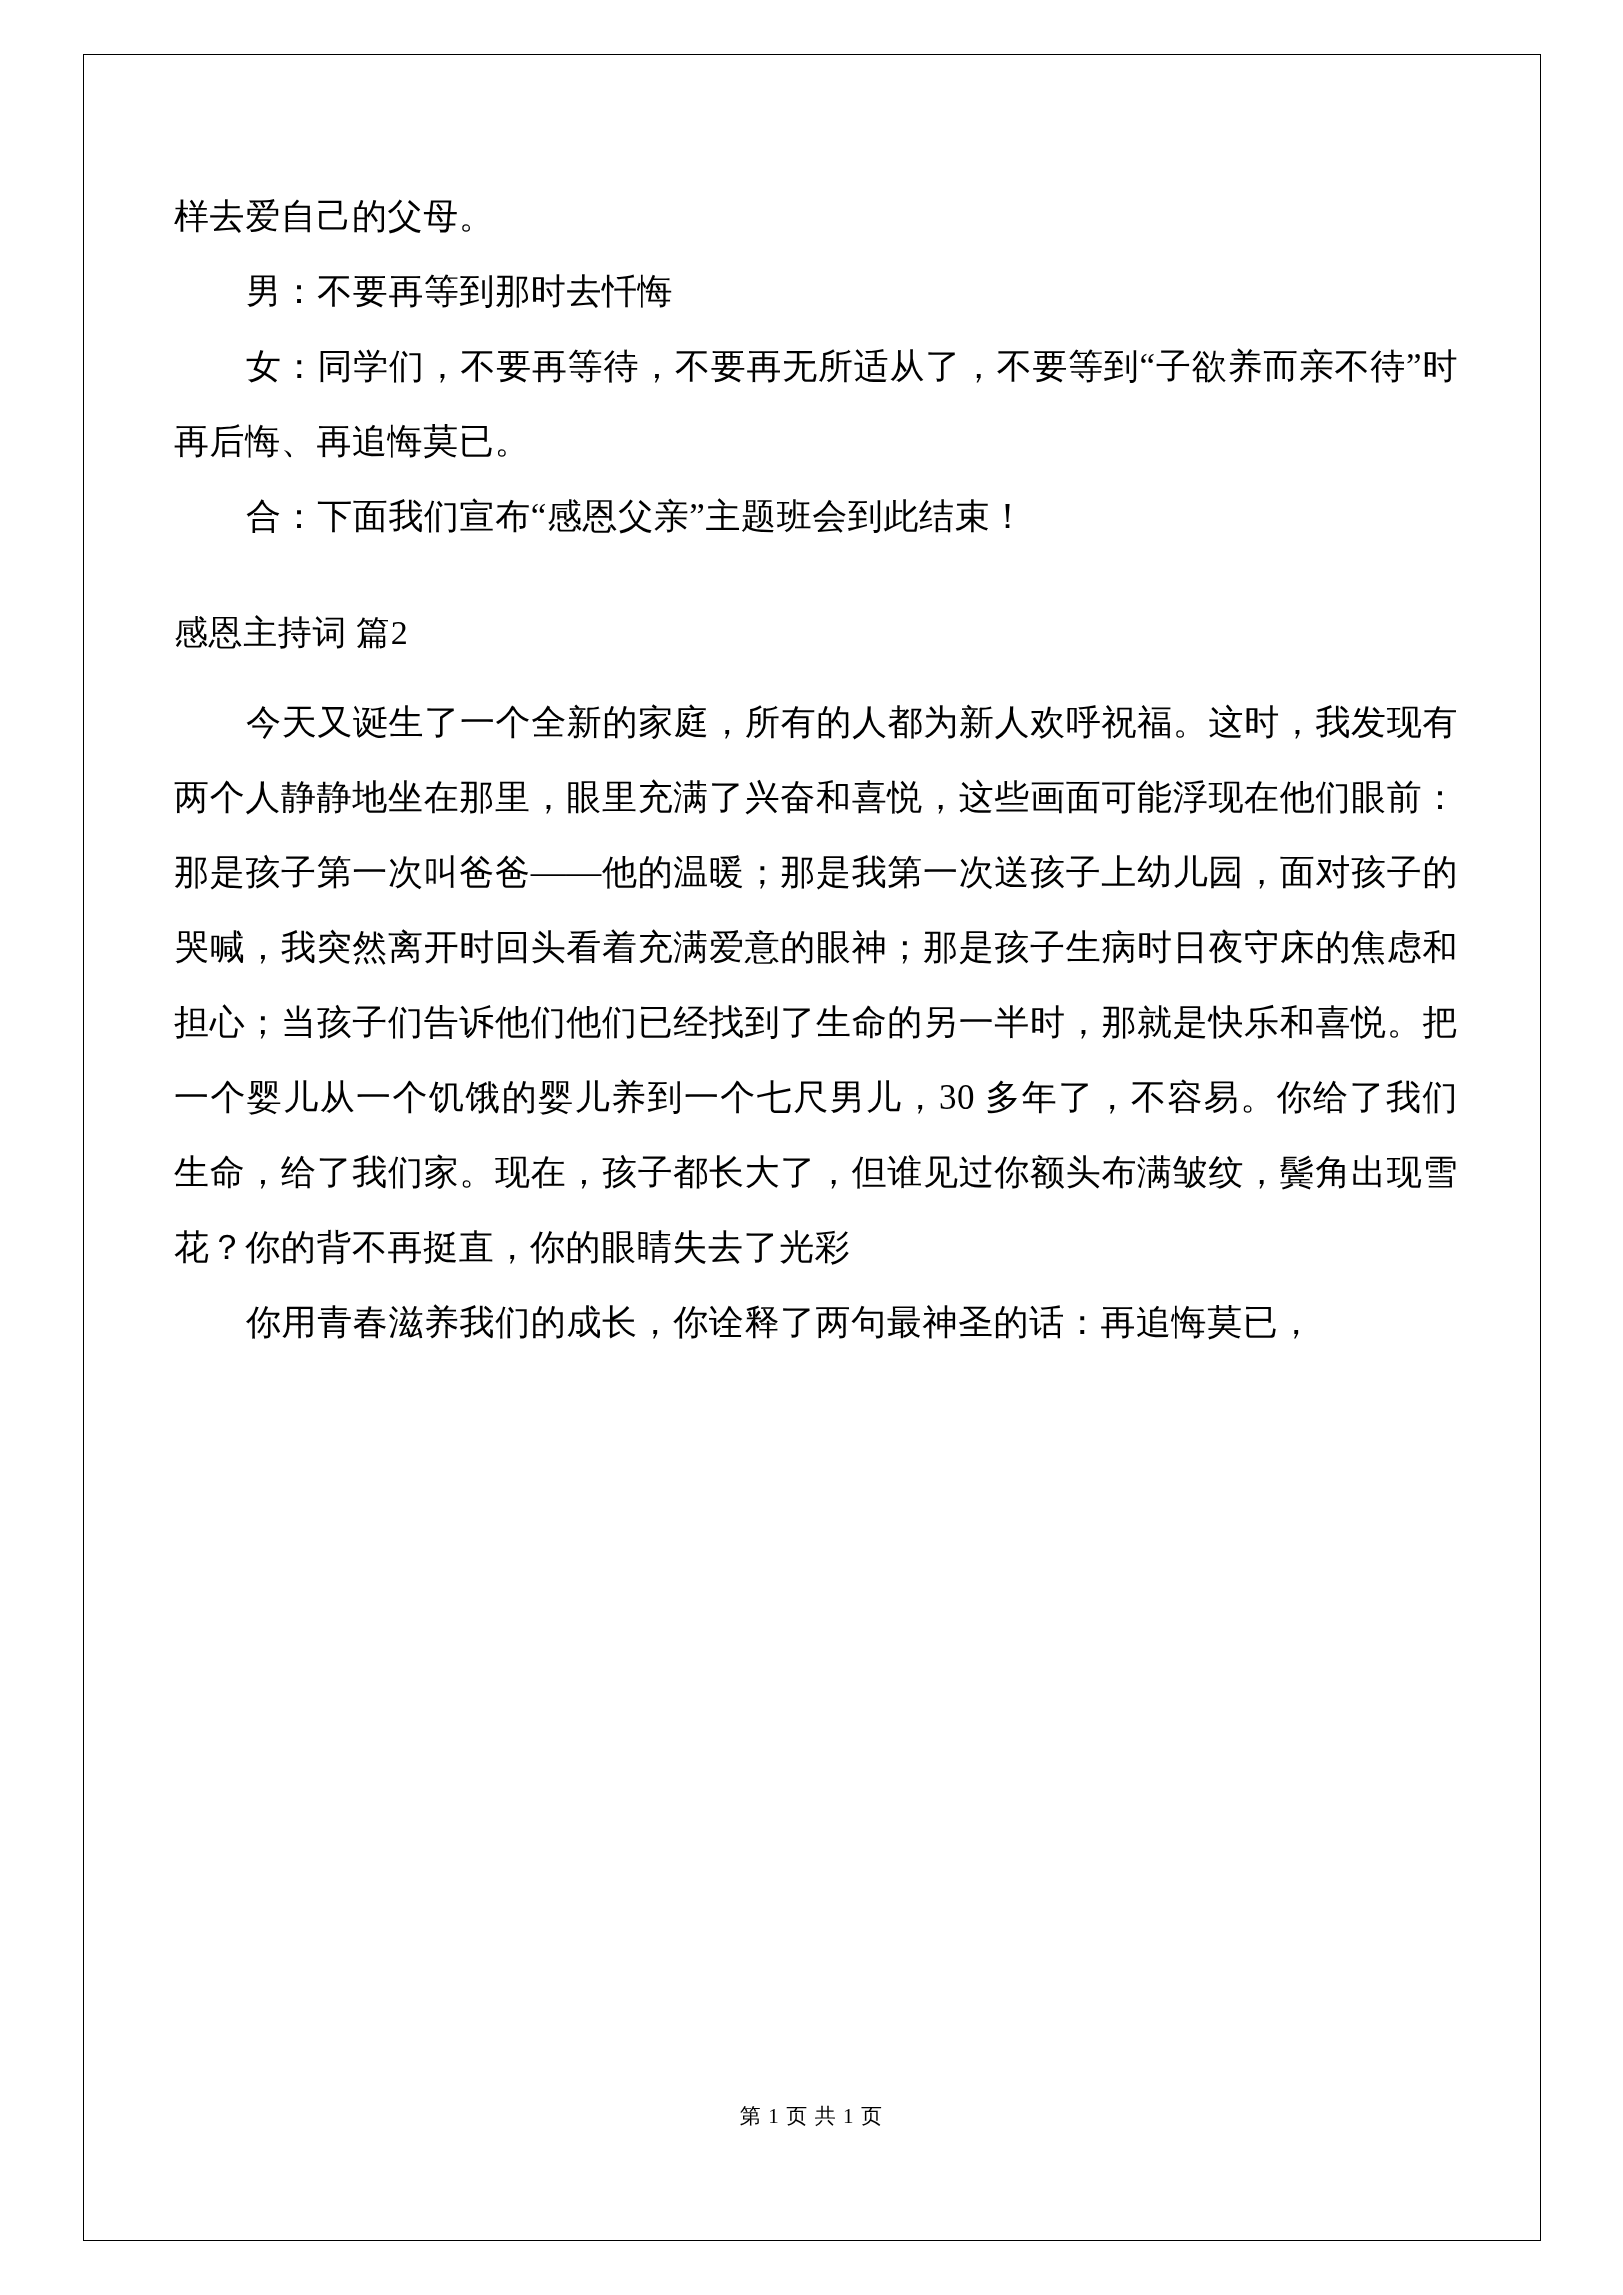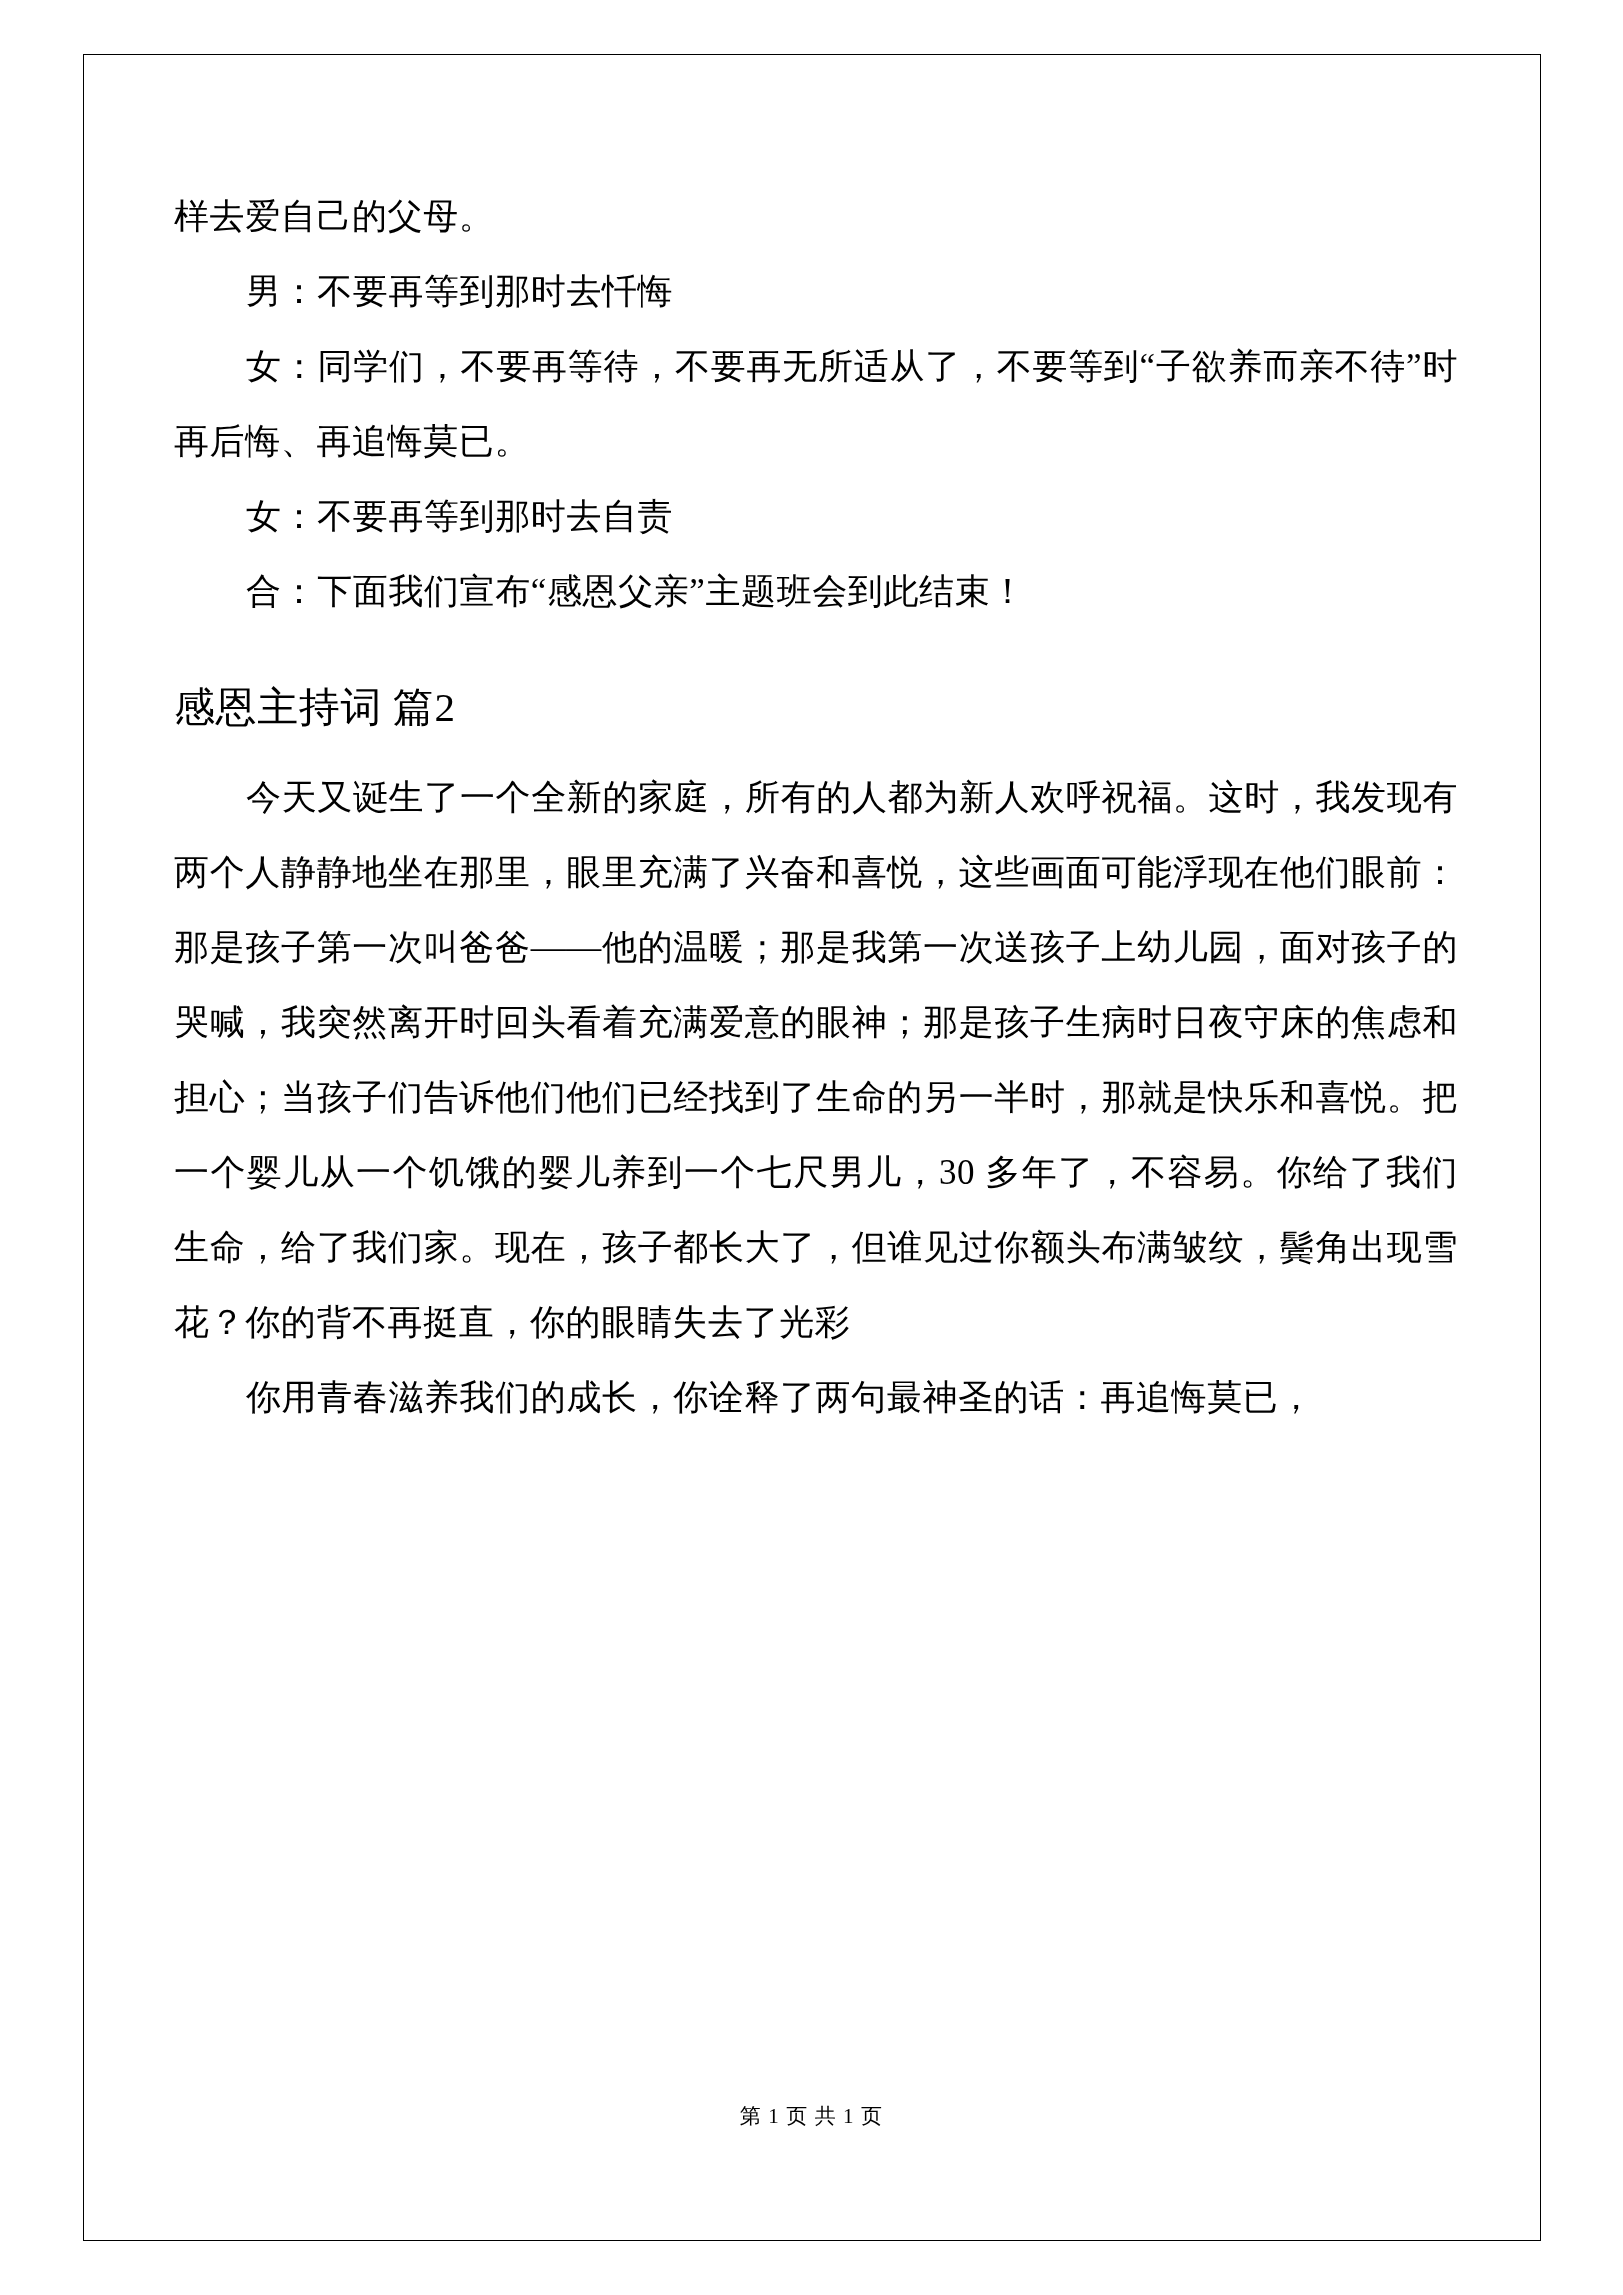--- a/index.html
+++ b/index.html
@@ -42,21 +42,21 @@
     line-height: 75px;
     letter-spacing: 0.6px;
     text-align: justify;
     text-justify: inter-ideograph;
     font-family: "Liberation Serif", "DejaVu Serif", serif;
   }
   .indent {
     text-indent: 72px;
   }
   .heading {
-    font-size: 41px;
+    font-size: 34px;
     line-height: 75px;
     margin-top: 19px;
   }
   .spacer-sm { height: 14.6px; }
   .spacer-md { height: 22.4px; }
   .footer {
     position: absolute;
     left: 0;
     right: 0;
     top: 2102px;
@@ -76,21 +76,20 @@
   <div class="page-border"></div>
 
   <div class="content">
 
     <p>样去爱自己的父母。</p>
 
     <p class="indent">男：不要再等到那时去忏悔</p>
 
     <p class="indent">女：同学们，不要再等待，不要再无所适从了，不要等到“子欲养而亲不待”时再后悔、再追悔莫已。</p>
 
-    <p class="indent">女：不要再等到那时去自责</p>
 
     <p class="indent">合：下面我们宣布“感恩父亲”主题班会到此结束！</p>
 
     <div class="spacer-md"></div>
 
     <p class="heading">感恩主持词    篇2</p>
 
     <div class="spacer-sm"></div>
 
     <p class="indent">今天又诞生了一个全新的家庭，所有的人都为新人欢呼祝福。这时，我发现有两个人静静地坐在那里，眼里充满了兴奋和喜悦，这些画面可能浮现在他们眼前：那是孩子第一次叫爸爸——他的温暖；那是我第一次送孩子上幼儿园，面对孩子的哭喊，我突然离开时回头看着充满爱意的眼神；那是孩子生病时日夜守床的焦虑和担心；当孩子们告诉他们他们已经找到了生命的另一半时，那就是快乐和喜悦。把一个婴儿从一个饥饿的婴儿养到一个七尺男儿，30 多年了，不容易。你给了我们生命，给了我们家。现在，孩子都长大了，但谁见过你额头布满皱纹，鬓角出现雪花？你的背不再挺直，你的眼睛失去了光彩</p>

